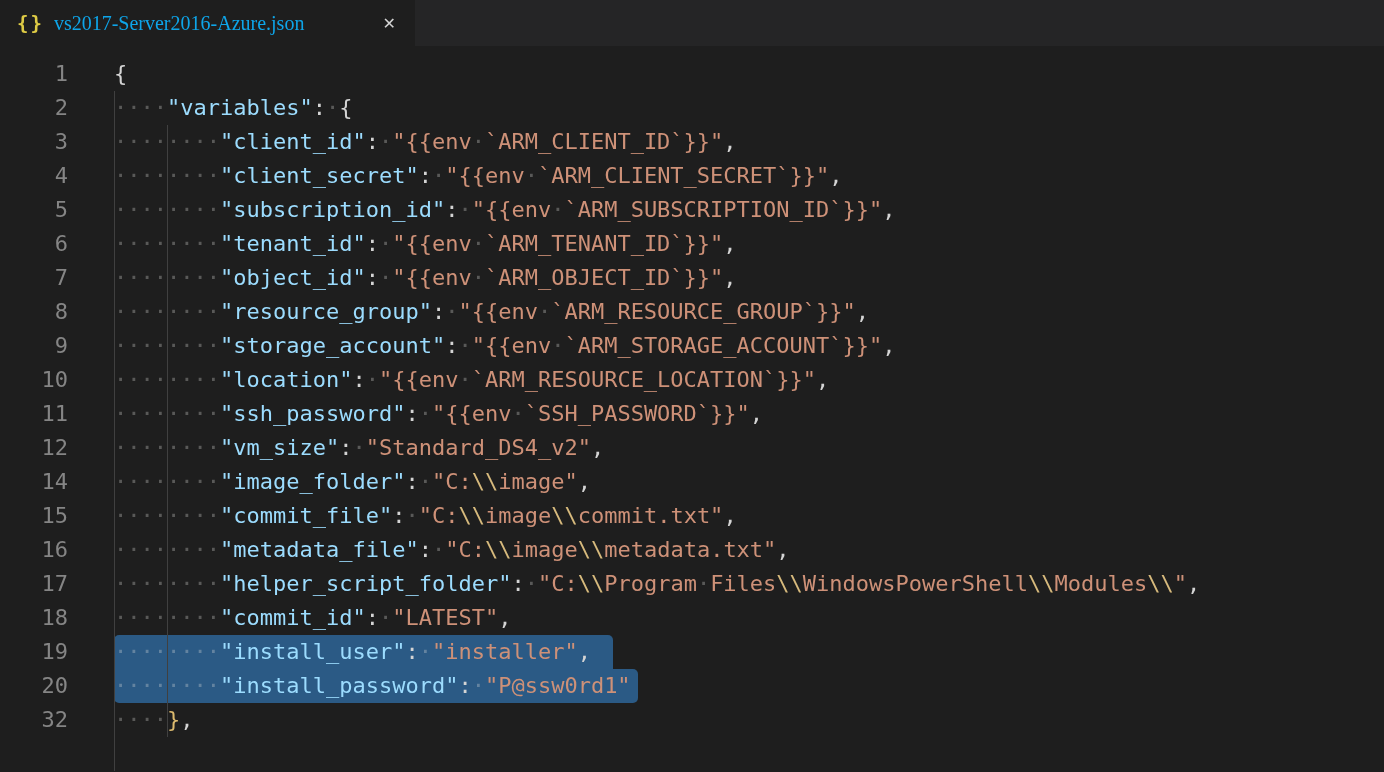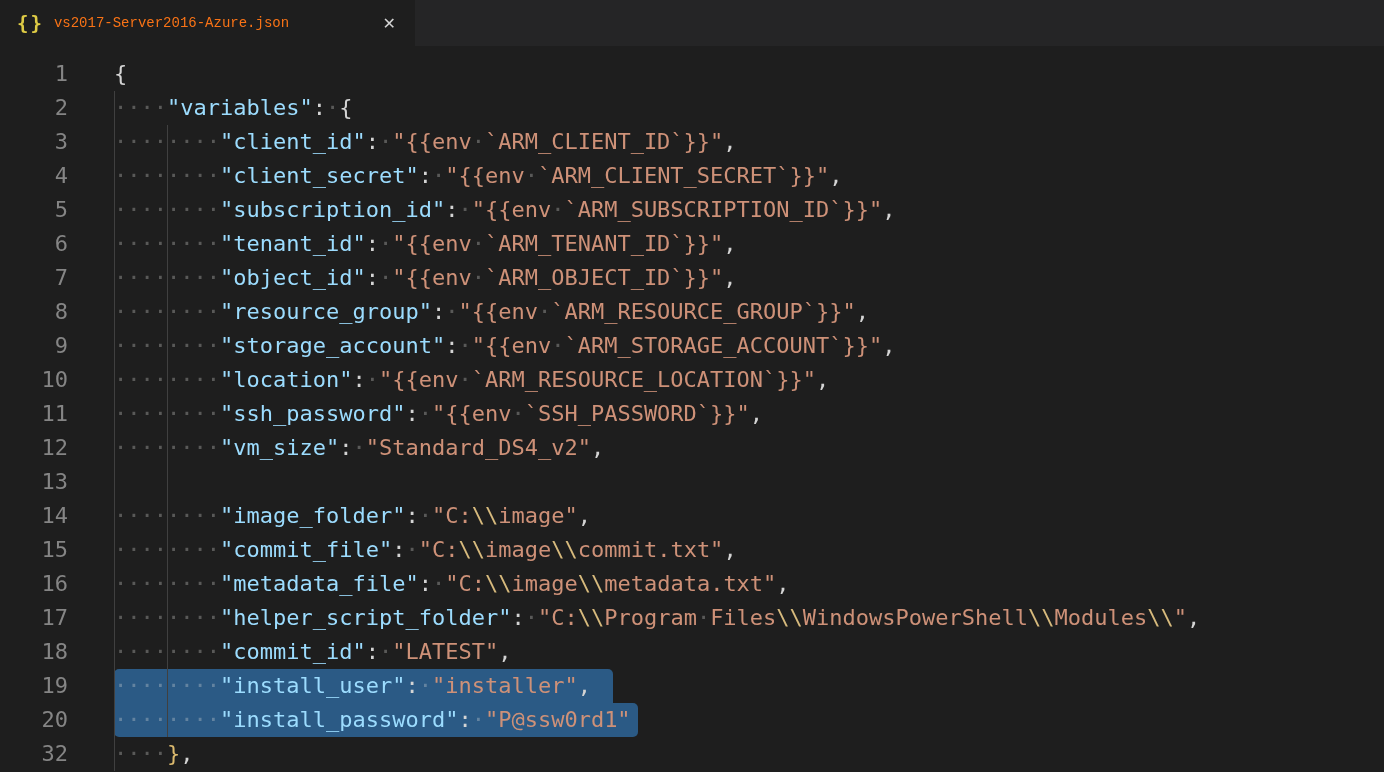--- a/index.html
+++ b/index.html
@@ -19,22 +19,22 @@
     cursor:pointer;
   }
   .tab-icon {
     font-family:"DejaVu Sans Mono", monospace;
     font-size:19px; font-weight:bold;
     color:#decb45;
     letter-spacing:2px;
     margin-right:10px;
   }
   .tab-title {
-    font-family:Liberation Mono, monospace;
-    font-size:14px; color:#f97316;
+    font-family:Liberation Serif, serif;
+    font-size:20px; color:#0ea5e9;
     white-space:nowrap;
   }
   .tab-close {
     margin-left:auto;
     font-family:"DejaVu Sans",sans-serif;
     font-size:16px; font-weight:bold; color:#d4d4d4;
     padding:2px 4px; cursor:pointer;
   }
 
   
@@ -95,21 +95,20 @@
       <div class="row"><span class="gutter">3</span><div class="code"><span class="ws">·</span><span class="ws">·</span><span class="ws">·</span><span class="ws">·</span><span class="ws">·</span><span class="ws">·</span><span class="ws">·</span><span class="ws">·</span><span class="tok-key">"client_id"</span><span class="tok-punc">:</span><span class="ws">·</span><span class="tok-str">"{{env</span><span class="ws">·</span><span class="tok-str">`ARM_CLIENT_ID`}}"</span><span class="tok-punc">,</span></div></div>
       <div class="row"><span class="gutter">4</span><div class="code"><span class="ws">·</span><span class="ws">·</span><span class="ws">·</span><span class="ws">·</span><span class="ws">·</span><span class="ws">·</span><span class="ws">·</span><span class="ws">·</span><span class="tok-key">"client_secret"</span><span class="tok-punc">:</span><span class="ws">·</span><span class="tok-str">"{{env</span><span class="ws">·</span><span class="tok-str">`ARM_CLIENT_SECRET`}}"</span><span class="tok-punc">,</span></div></div>
       <div class="row"><span class="gutter">5</span><div class="code"><span class="ws">·</span><span class="ws">·</span><span class="ws">·</span><span class="ws">·</span><span class="ws">·</span><span class="ws">·</span><span class="ws">·</span><span class="ws">·</span><span class="tok-key">"subscription_id"</span><span class="tok-punc">:</span><span class="ws">·</span><span class="tok-str">"{{env</span><span class="ws">·</span><span class="tok-str">`ARM_SUBSCRIPTION_ID`}}"</span><span class="tok-punc">,</span></div></div>
       <div class="row"><span class="gutter">6</span><div class="code"><span class="ws">·</span><span class="ws">·</span><span class="ws">·</span><span class="ws">·</span><span class="ws">·</span><span class="ws">·</span><span class="ws">·</span><span class="ws">·</span><span class="tok-key">"tenant_id"</span><span class="tok-punc">:</span><span class="ws">·</span><span class="tok-str">"{{env</span><span class="ws">·</span><span class="tok-str">`ARM_TENANT_ID`}}"</span><span class="tok-punc">,</span></div></div>
       <div class="row"><span class="gutter">7</span><div class="code"><span class="ws">·</span><span class="ws">·</span><span class="ws">·</span><span class="ws">·</span><span class="ws">·</span><span class="ws">·</span><span class="ws">·</span><span class="ws">·</span><span class="tok-key">"object_id"</span><span class="tok-punc">:</span><span class="ws">·</span><span class="tok-str">"{{env</span><span class="ws">·</span><span class="tok-str">`ARM_OBJECT_ID`}}"</span><span class="tok-punc">,</span></div></div>
       <div class="row"><span class="gutter">8</span><div class="code"><span class="ws">·</span><span class="ws">·</span><span class="ws">·</span><span class="ws">·</span><span class="ws">·</span><span class="ws">·</span><span class="ws">·</span><span class="ws">·</span><span class="tok-key">"resource_group"</span><span class="tok-punc">:</span><span class="ws">·</span><span class="tok-str">"{{env</span><span class="ws">·</span><span class="tok-str">`ARM_RESOURCE_GROUP`}}"</span><span class="tok-punc">,</span></div></div>
       <div class="row"><span class="gutter">9</span><div class="code"><span class="ws">·</span><span class="ws">·</span><span class="ws">·</span><span class="ws">·</span><span class="ws">·</span><span class="ws">·</span><span class="ws">·</span><span class="ws">·</span><span class="tok-key">"storage_account"</span><span class="tok-punc">:</span><span class="ws">·</span><span class="tok-str">"{{env</span><span class="ws">·</span><span class="tok-str">`ARM_STORAGE_ACCOUNT`}}"</span><span class="tok-punc">,</span></div></div>
       <div class="row"><span class="gutter">10</span><div class="code"><span class="ws">·</span><span class="ws">·</span><span class="ws">·</span><span class="ws">·</span><span class="ws">·</span><span class="ws">·</span><span class="ws">·</span><span class="ws">·</span><span class="tok-key">"location"</span><span class="tok-punc">:</span><span class="ws">·</span><span class="tok-str">"{{env</span><span class="ws">·</span><span class="tok-str">`ARM_RESOURCE_LOCATION`}}"</span><span class="tok-punc">,</span></div></div>
       <div class="row"><span class="gutter">11</span><div class="code"><span class="ws">·</span><span class="ws">·</span><span class="ws">·</span><span class="ws">·</span><span class="ws">·</span><span class="ws">·</span><span class="ws">·</span><span class="ws">·</span><span class="tok-key">"ssh_password"</span><span class="tok-punc">:</span><span class="ws">·</span><span class="tok-str">"{{env</span><span class="ws">·</span><span class="tok-str">`SSH_PASSWORD`}}"</span><span class="tok-punc">,</span></div></div>
       <div class="row"><span class="gutter">12</span><div class="code"><span class="ws">·</span><span class="ws">·</span><span class="ws">·</span><span class="ws">·</span><span class="ws">·</span><span class="ws">·</span><span class="ws">·</span><span class="ws">·</span><span class="tok-key">"vm_size"</span><span class="tok-punc">:</span><span class="ws">·</span><span class="tok-str">"Standard_DS4_v2"</span><span class="tok-punc">,</span></div></div>
-      <div class="row"><span class="gutter">13</span><div class="code"></div></div>
       <div class="row"><span class="gutter">14</span><div class="code"><span class="ws">·</span><span class="ws">·</span><span class="ws">·</span><span class="ws">·</span><span class="ws">·</span><span class="ws">·</span><span class="ws">·</span><span class="ws">·</span><span class="tok-key">"image_folder"</span><span class="tok-punc">:</span><span class="ws">·</span><span class="tok-str">"C:</span><span class="tok-esc">\\</span><span class="tok-str">image"</span><span class="tok-punc">,</span></div></div>
       <div class="row"><span class="gutter">15</span><div class="code"><span class="ws">·</span><span class="ws">·</span><span class="ws">·</span><span class="ws">·</span><span class="ws">·</span><span class="ws">·</span><span class="ws">·</span><span class="ws">·</span><span class="tok-key">"commit_file"</span><span class="tok-punc">:</span><span class="ws">·</span><span class="tok-str">"C:</span><span class="tok-esc">\\</span><span class="tok-str">image</span><span class="tok-esc">\\</span><span class="tok-str">commit.txt"</span><span class="tok-punc">,</span></div></div>
       <div class="row"><span class="gutter">16</span><div class="code"><span class="ws">·</span><span class="ws">·</span><span class="ws">·</span><span class="ws">·</span><span class="ws">·</span><span class="ws">·</span><span class="ws">·</span><span class="ws">·</span><span class="tok-key">"metadata_file"</span><span class="tok-punc">:</span><span class="ws">·</span><span class="tok-str">"C:</span><span class="tok-esc">\\</span><span class="tok-str">image</span><span class="tok-esc">\\</span><span class="tok-str">metadata.txt"</span><span class="tok-punc">,</span></div></div>
       <div class="row"><span class="gutter">17</span><div class="code"><span class="ws">·</span><span class="ws">·</span><span class="ws">·</span><span class="ws">·</span><span class="ws">·</span><span class="ws">·</span><span class="ws">·</span><span class="ws">·</span><span class="tok-key">"helper_script_folder"</span><span class="tok-punc">:</span><span class="ws">·</span><span class="tok-str">"C:</span><span class="tok-esc">\\</span><span class="tok-str">Program</span><span class="ws">·</span><span class="tok-str">Files</span><span class="tok-esc">\\</span><span class="tok-str">WindowsPowerShell</span><span class="tok-esc">\\</span><span class="tok-str">Modules</span><span class="tok-esc">\\</span><span class="tok-str">"</span><span class="tok-punc">,</span></div></div>
       <div class="row"><span class="gutter">18</span><div class="code"><span class="ws">·</span><span class="ws">·</span><span class="ws">·</span><span class="ws">·</span><span class="ws">·</span><span class="ws">·</span><span class="ws">·</span><span class="ws">·</span><span class="tok-key">"commit_id"</span><span class="tok-punc">:</span><span class="ws">·</span><span class="tok-str">"LATEST"</span><span class="tok-punc">,</span></div></div>
       <div class="row"><span class="gutter">19</span><div class="code"><span class="sel sel-first"><span class="ws">·</span><span class="ws">·</span><span class="ws">·</span><span class="ws">·</span><span class="ws">·</span><span class="ws">·</span><span class="ws">·</span><span class="ws">·</span><span class="tok-key">"install_user"</span><span class="tok-punc">:</span><span class="ws">·</span><span class="tok-str">"installer"</span><span class="tok-punc">,</span></span></div></div>
       <div class="row"><span class="gutter">20</span><div class="code"><span class="sel sel-last"><span class="ws">·</span><span class="ws">·</span><span class="ws">·</span><span class="ws">·</span><span class="ws">·</span><span class="ws">·</span><span class="ws">·</span><span class="ws">·</span><span class="tok-key">"install_password"</span><span class="tok-punc">:</span><span class="ws">·</span><span class="tok-str">"P@ssw0rd1"</span></span></div></div>
       <div class="row"><span class="gutter">32</span><div class="code"><span class="ws">·</span><span class="ws">·</span><span class="ws">·</span><span class="ws">·</span><span class="tok-gold">}</span><span class="tok-punc">,</span></div></div>
     </div>
   <div class="guide" style="left:114px; top:45px;  height:680px;"></div>

